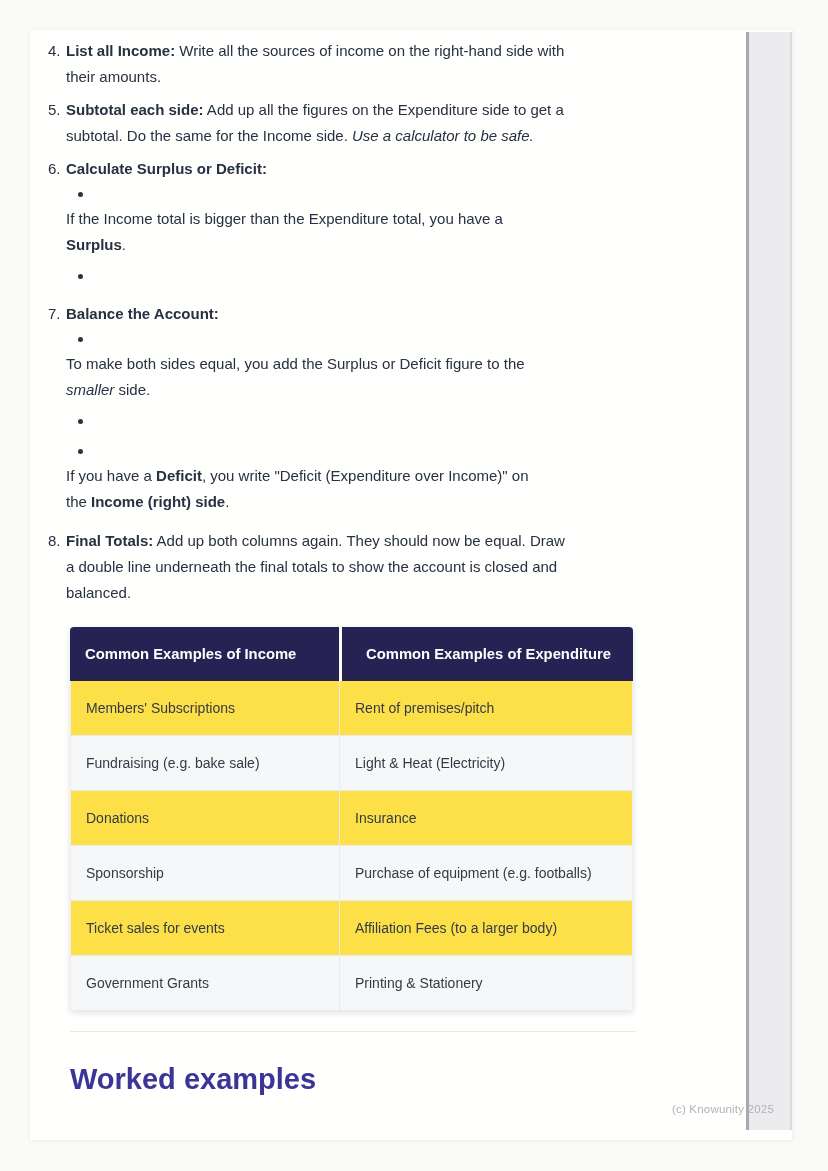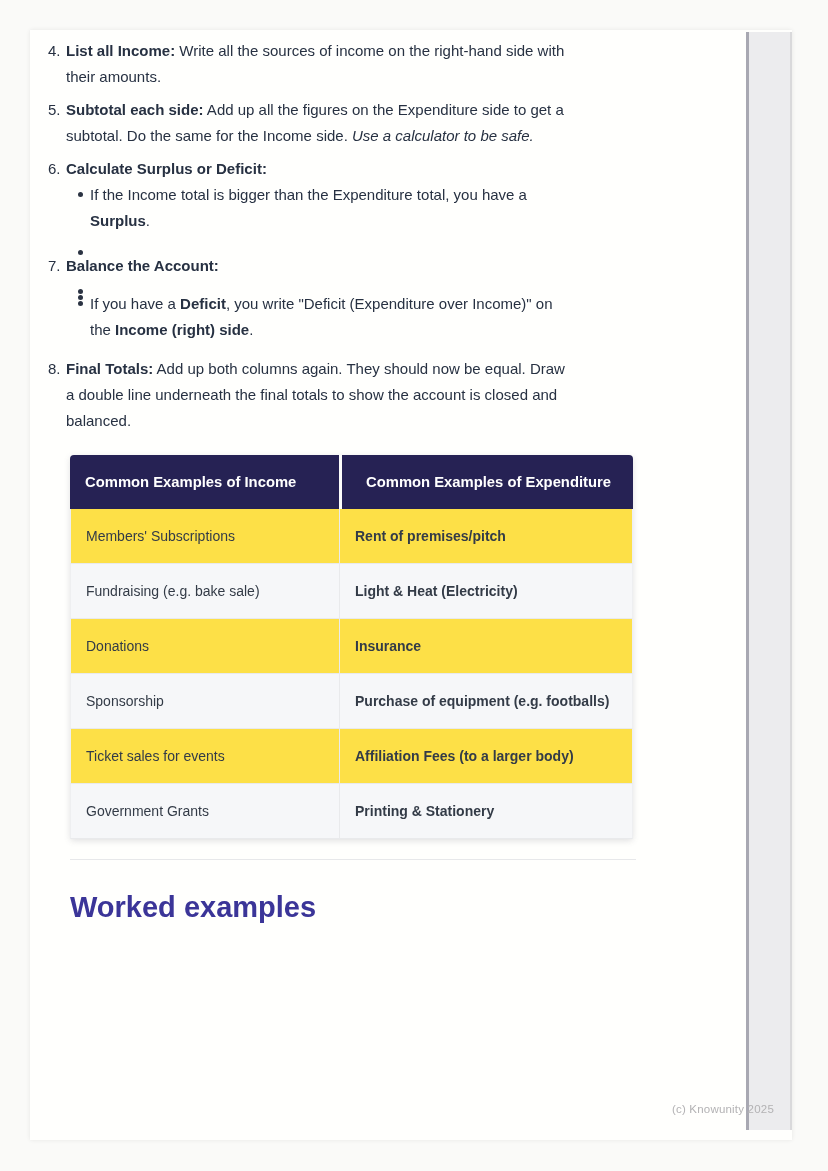--- a/index.html
+++ b/index.html
@@ -23,21 +23,21 @@
     font-size:15px; line-height:26px;
   }
   .rich { white-space:pre-line; }
   .b { font-weight:700; }
   .i { font-style:italic; }
   ol.steps { list-style:none; }
   li.step { display:flex; margin-bottom:7px; }
   .step-num { flex:0 0 18px; width:18px; }
   .step-body { flex:1 1 auto; }
   ul.bullets { list-style:none; }
-  li.bullet { display:flex; margin-bottom:6px; }
+  li.bullet { display:flex; margin-bottom:6px;flex-direction:column; }
   .bullet-dot { flex:0 0 24px; width:24px; position:relative; }
   .bullet-dot::before {
     content:""; position:absolute; left:12px; top:10px;
     width:5px; height:5px; border-radius:50%; background:#2b3342;
   }
   table.examples {
     border-collapse:separate; border-spacing:0; table-layout:fixed;
     width:563px; margin:21px 0 0 22px;
     font-size:14px; color:#333b47;
     box-shadow:0 2px 6px rgba(90,90,105,.18);
@@ -49,21 +49,21 @@
   }
   table.examples th:first-child { width:269px; border-top-left-radius:4px; }
   table.examples th:last-child  { border-top-right-radius:4px;padding-left:24px; }
   table.examples th + th { border-left:3px solid #fcfcfa; }
   table.examples td {
     background:#fde047; padding:17px 15px; line-height:20px;
     border-bottom:1px solid #e9eaec;
   }
   table.examples td:first-child { border-left:1px solid #eeeff1; }
   table.examples td:last-child  { border-right:1px solid #eeeff1; }
-  table.examples td + td { border-left:1px solid #e9eaec;font-weight:bold; }
+  table.examples td + td { border-left:1px solid #e9eaec; }
   table.examples tr:nth-child(even) td { background:#f6f7f9; }
   hr.divider {
     border:none; border-top:1px solid #e7e8ea;
     width:566px; margin:20px 0 0 22px;
   }
   h2.section-heading {
     font-size:29px; line-height:28px; font-weight:700;
     color:#3b3598; margin:33px 0 0 22px;
   }
   .example-title {
@@ -119,20 +119,22 @@
               </ul>
             </div>
           </li>
           <li class="step">
             <span class="step-num">7.</span>
             <div class="step-body">
               <div class="rich"><span class="b">Balance the Account:</span></div>
               <ul class="bullets">
                 <li class="bullet">
                   <span class="bullet-dot"></span>
+                  <div class="rich"><span>To make both sides equal, you add the Surplus or Deficit figure to the
+</span><span class="i">smaller</span><span> side.</span></div>
                 </li>
                 <li class="bullet">
                   <span class="bullet-dot"></span>
                 </li>
                 <li class="bullet">
                   <span class="bullet-dot"></span>
                   <div class="rich"><span>If you have a </span><span class="b">Deficit</span><span>, you write "Deficit (Expenditure over Income)" on
 the </span><span class="b">Income (right) side</span><span>.</span></div>
                 </li>
               </ul>

